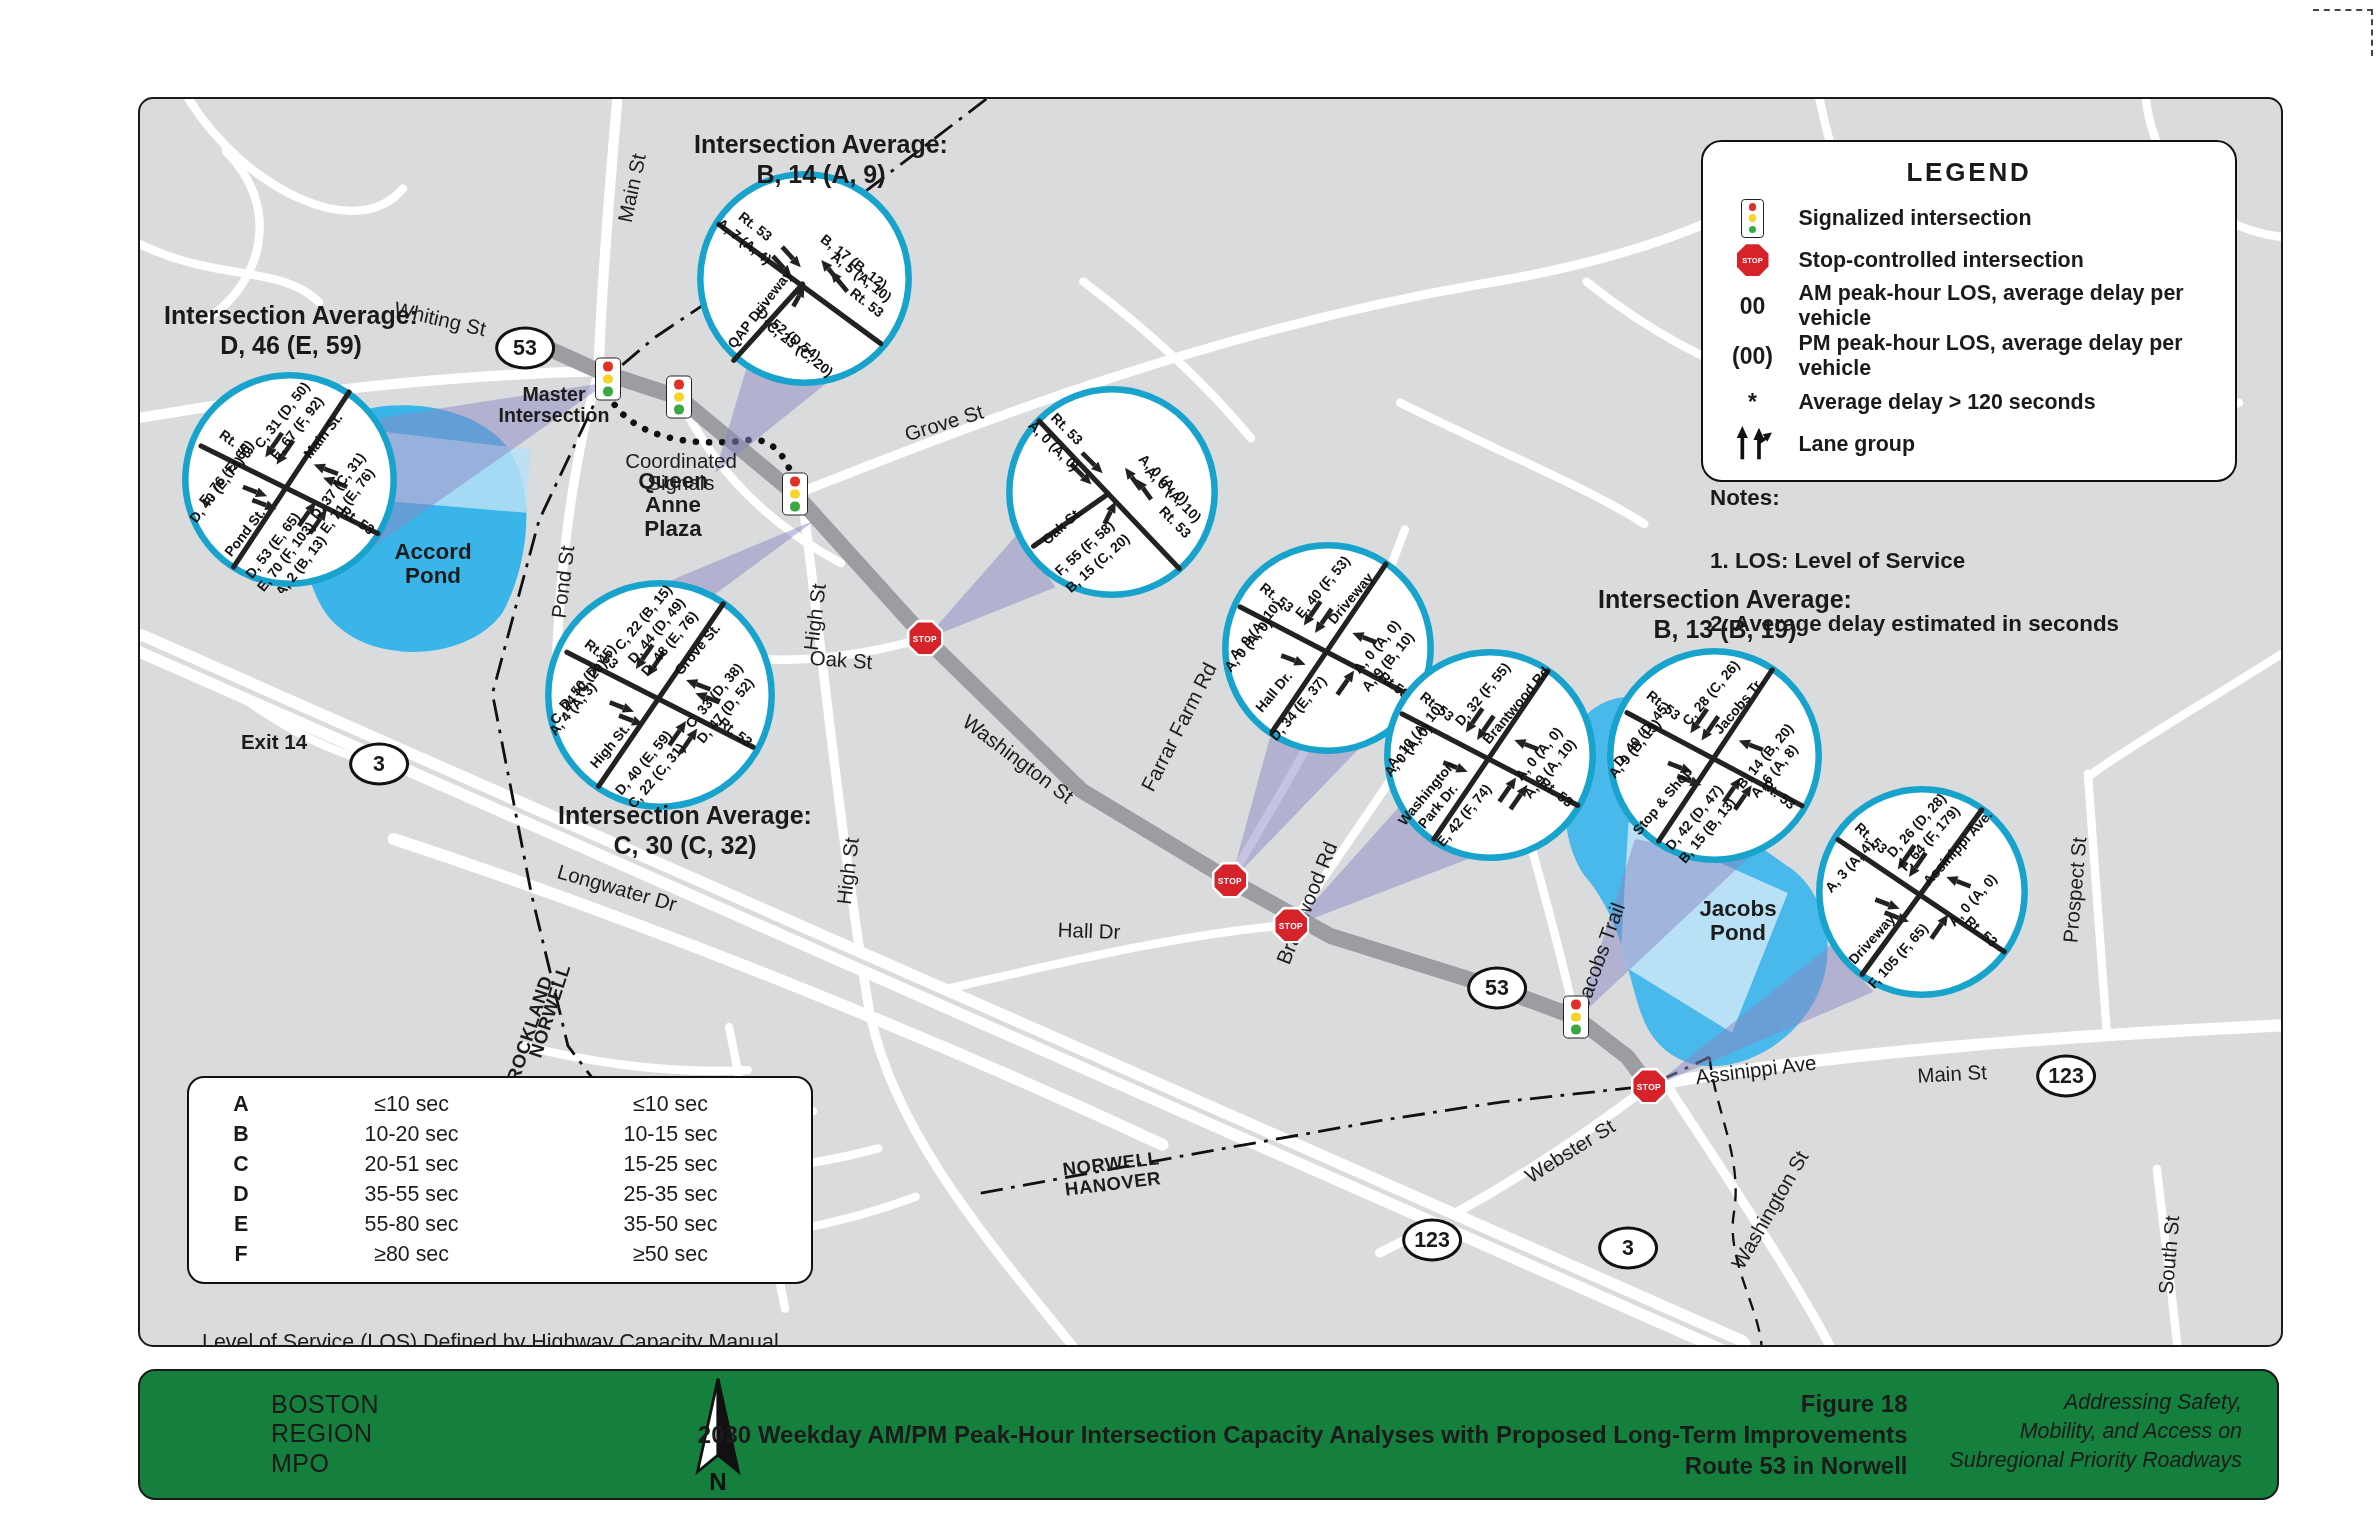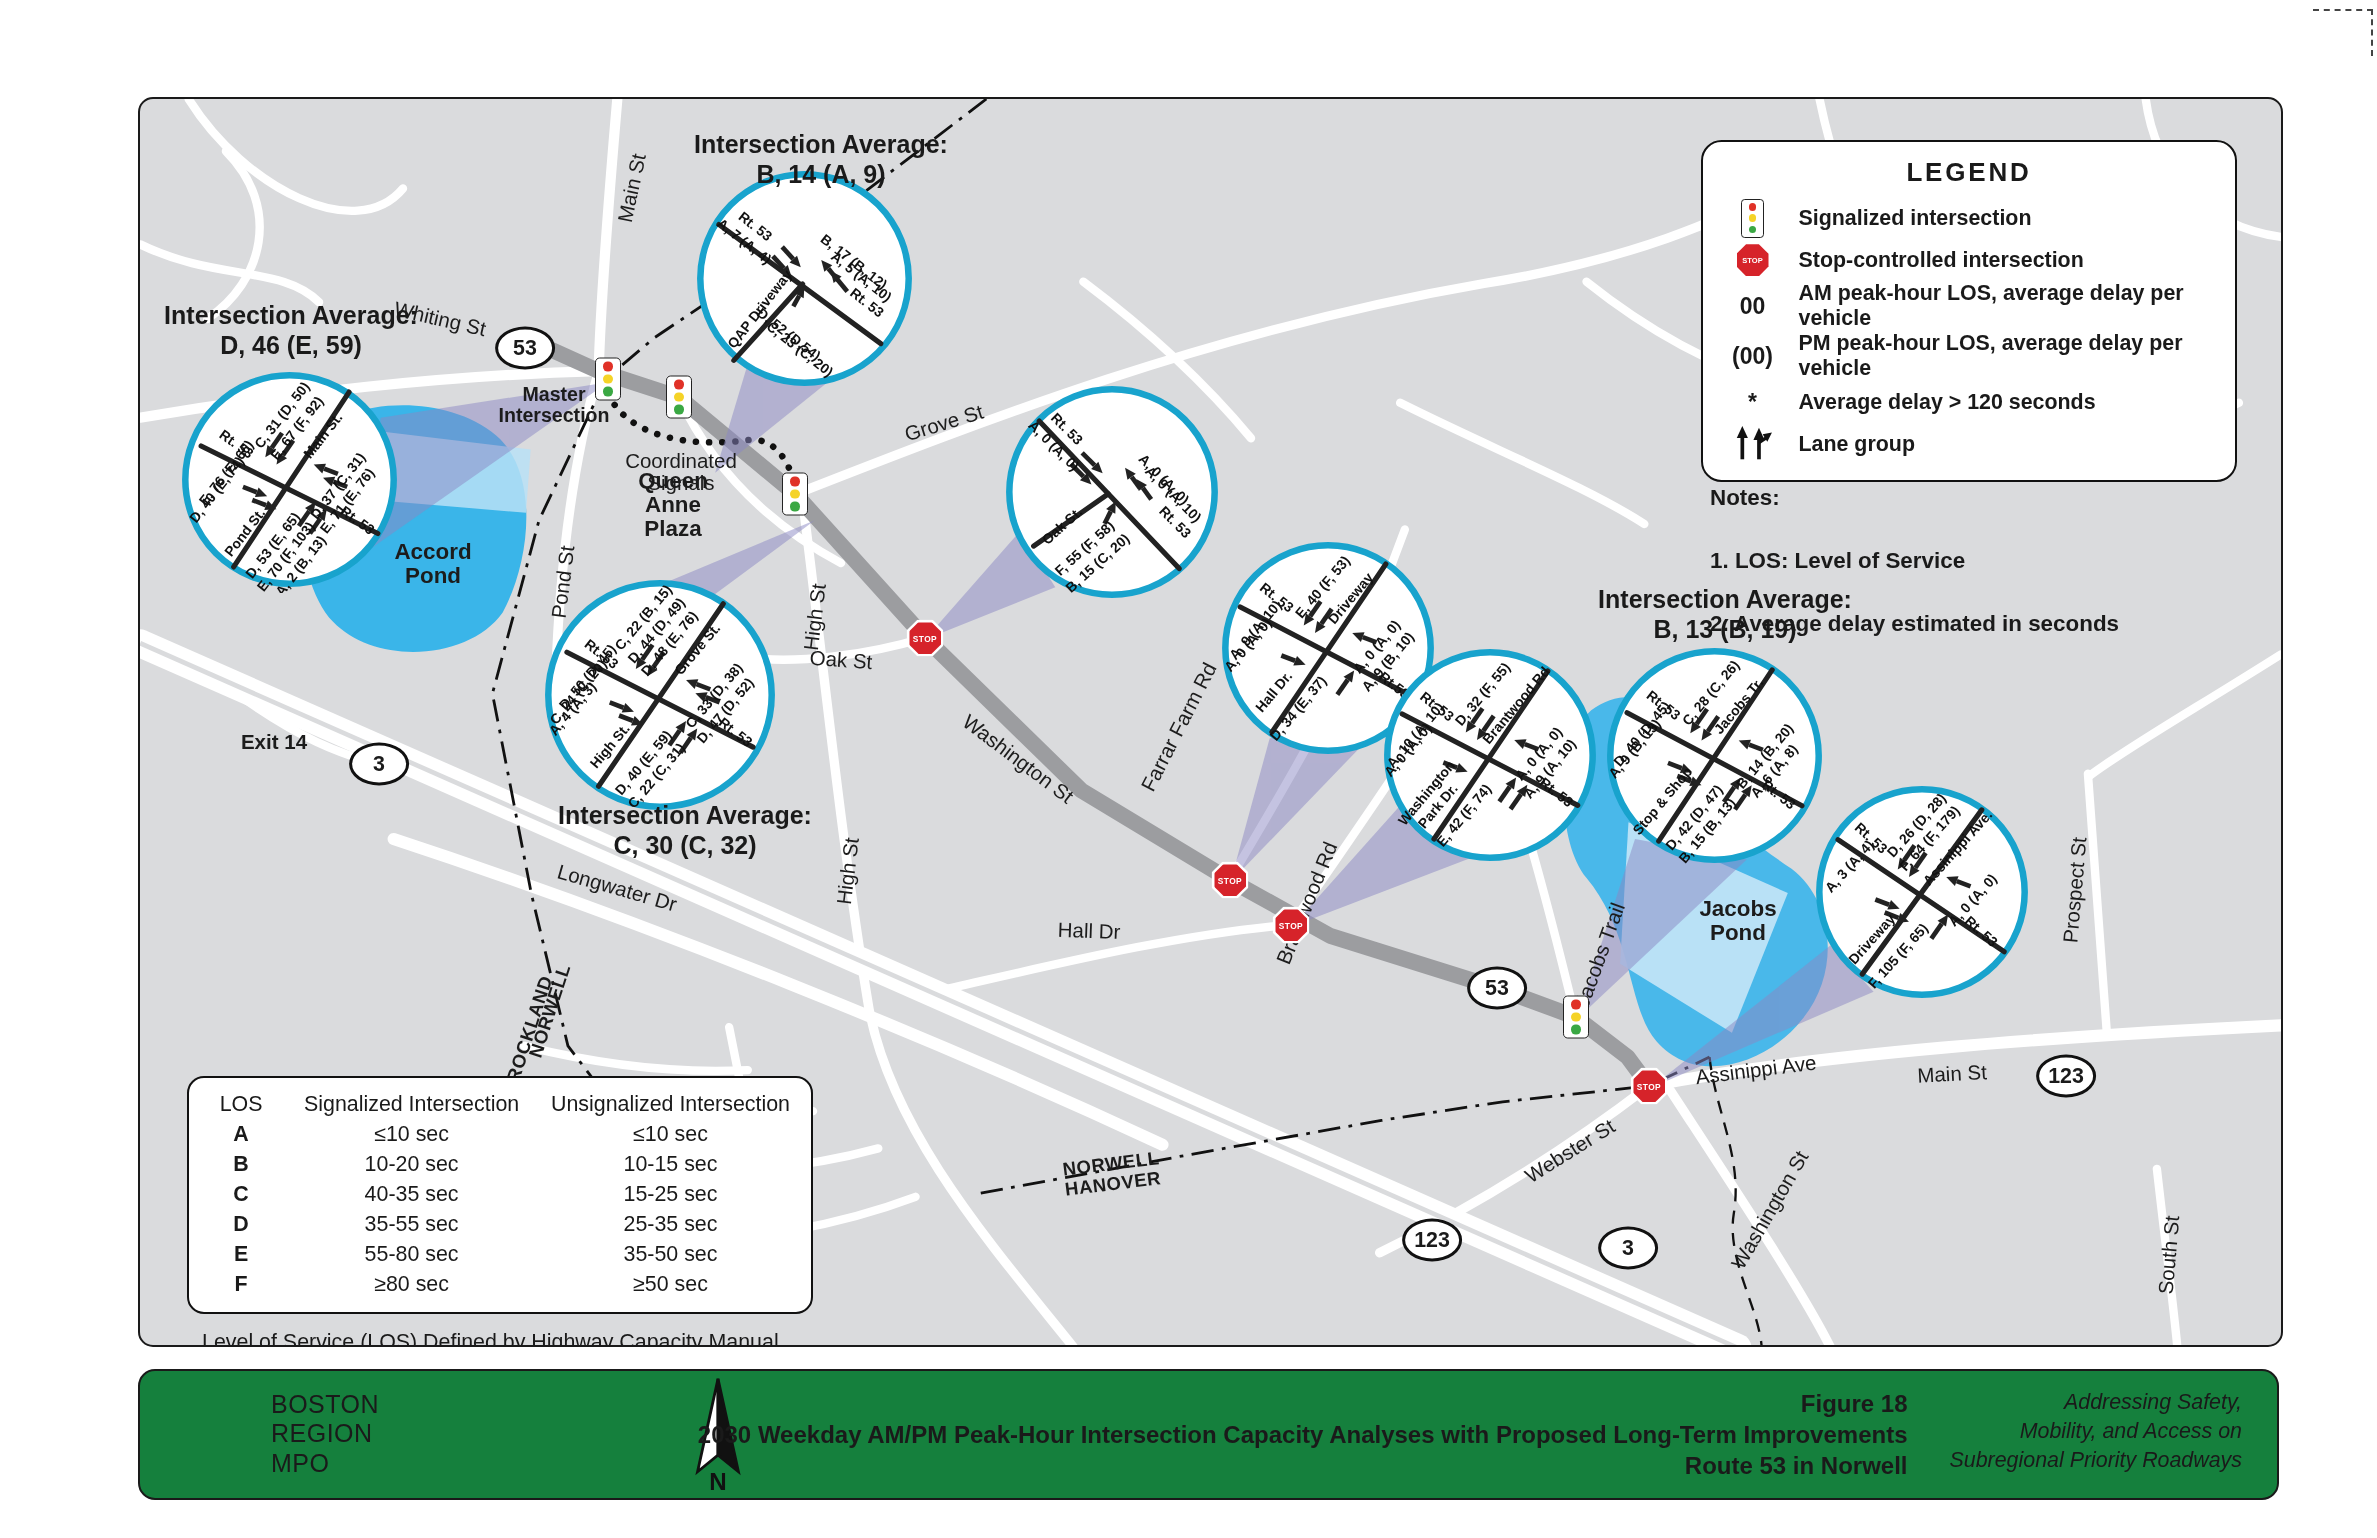--- a/index.html
+++ b/index.html
@@ -471,39 +471,34 @@
       </div>
   </div>
 
   <div class="notes">
     <span>Notes:</span><br>
     <span>1. LOS: Level of Service</span><br>
     <span>2. Average delay estimated in seconds</span>
   </div>
 
   <div class="lostable">
-    <div class="trow head">
-      <div class="c0">LOS</div>
-      <div>Signalized Intersection</div>
-      <div>Unsignalized Intersection</div>
-    </div>
     <div id="los-rows">
         <div class="trow">
           <div class="c0">A</div>
           <div>≤10 sec</div>
           <div>≤10 sec</div>
         </div>
         <div class="trow">
           <div class="c0">B</div>
           <div>10-20 sec</div>
           <div>10-15 sec</div>
         </div>
         <div class="trow">
           <div class="c0">C</div>
-          <div>40-35 sec</div>
+          <div>20-51 sec</div>
           <div>15-25 sec</div>
         </div>
         <div class="trow">
           <div class="c0">D</div>
           <div>35-55 sec</div>
           <div>25-35 sec</div>
         </div>
         <div class="trow">
           <div class="c0">E</div>
           <div>55-80 sec</div>

